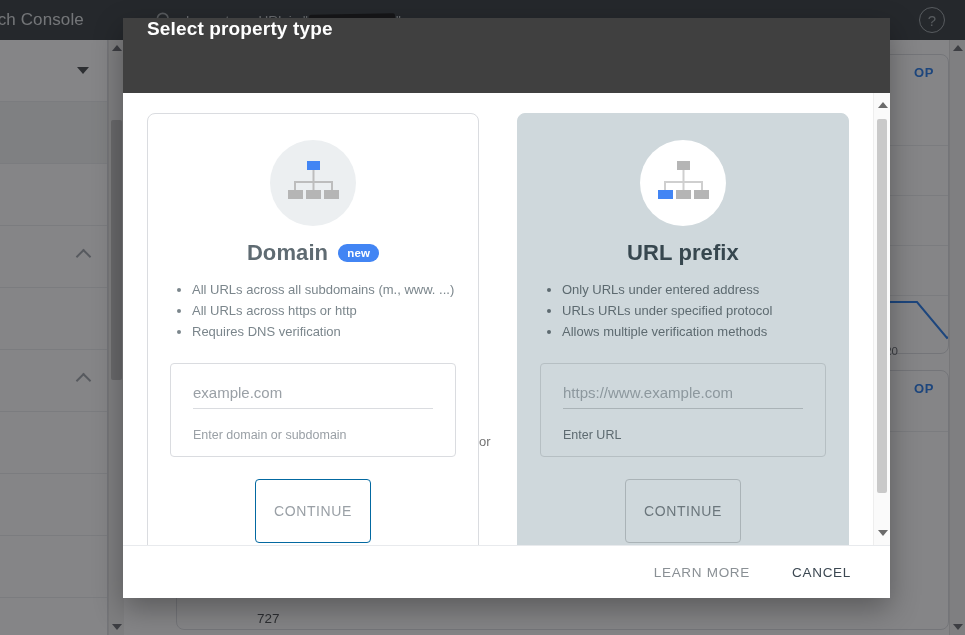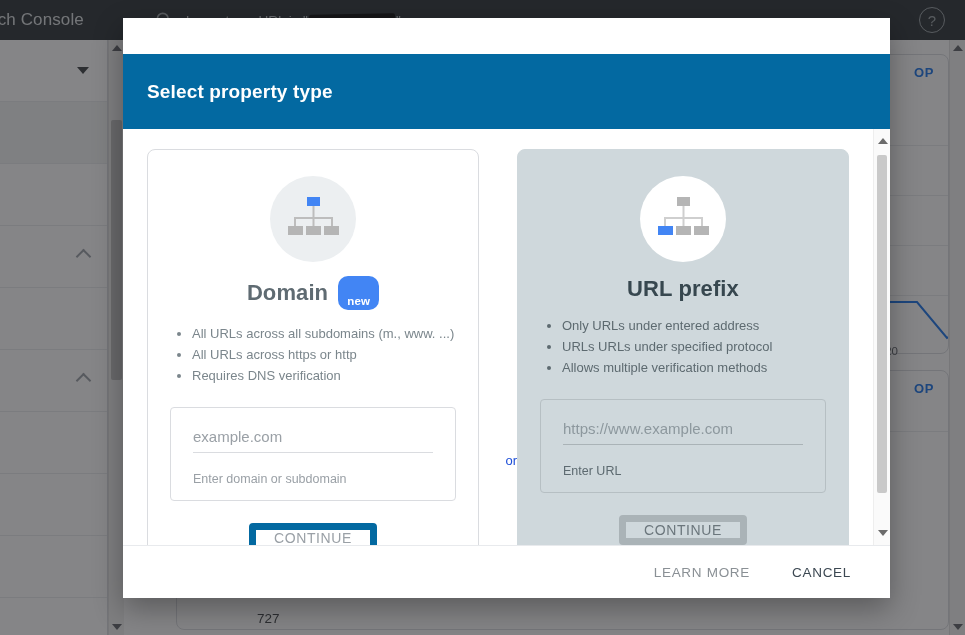--- a/index.html
+++ b/index.html
@@ -89,22 +89,22 @@
   
   #scrim { position: absolute; inset: 0; background: rgba(32,33,36,.55); }
 
   
   #dialog {
     position: absolute; left: 123px; top: 18px; width: 767px; height: 580px;
     background: #ffffff; box-shadow: 0 11px 28px rgba(0,0,0,.32);
     display: flex; flex-direction: column; overflow: hidden;
   }
   .dlg-header {
-    height: 75px; background: #0369a1; flex: 0 0 auto;
-    display: flex; align-items: center; padding-left: 24px; margin-top: 36px;
+    height: 75px; background: #404040; flex: 0 0 auto;
+    display: flex; padding-left: 24px;
   }
   .dlg-title { color: #ffffff; font-size: 19px; font-weight: bold; letter-spacing: .15px; }
 
   .dlg-bodywrap { flex: 1; display: flex; min-height: 0; }
   .dlg-body {
     flex: 1; position: relative; overflow: hidden; padding: 20px 0 0 0;
     display: flex; align-items: flex-start; justify-content: center;
   }
 
   .cards-row { display: flex; align-items: flex-start; }
@@ -124,21 +124,21 @@
     background: #eceff1; display: flex; align-items: center; justify-content: center;
     margin-bottom: 14px;
   }
   .ptype-card.selected .ptype-iconcircle { background: #ffffff; }
 
   .ptype-titlerow { display: flex; align-items: center; gap: 10px; margin-bottom: 14px; }
   .ptype-title { font-size: 22px; font-weight: bold; color: #5f6b72; letter-spacing: .1px; }
   .ptype-card.selected .ptype-title { color: #37474f; }
   .badge-new {
     background: #4285f4; color: #fff; font-size: 11.5px; font-weight: bold;
-    padding: 19px 9px 3px 9px; border-radius: 10px; letter-spacing: .2px;
+    padding: 3px 9px 3px 9px; border-radius: 10px; letter-spacing: .2px;
   }
 
   .ptype-bullets { margin: 0 0 20px 0; padding-left: 22px; align-self: stretch; }
   .ptype-bullets li {
     font-size: 13px; color: #7b868c; line-height: 20px; margin-bottom: 1px;
   }
   .ptype-card.selected .ptype-bullets li { color: #5d6a70; }
 
   .field-box {
     align-self: stretch; border: 1px solid #dadce0; border-radius: 4px;
@@ -150,30 +150,30 @@
     width: 100%; font-size: 15px; color: #3c4043; padding: 0 0 7px 0;
     outline: none; font-family: "Liberation Sans", sans-serif;
   }
   .field-input::placeholder { color: #9aa0a6; }
   .ptype-card.selected .field-input { border-bottom-color: #aab3b7; }
   .ptype-card.selected .field-input::placeholder { color: #8d989e; }
   .field-hint { font-size: 12.5px; color: #9aa0a6; margin-top: 19px; }
   .ptype-card.selected .field-hint { color: #5d6a70; }
 
   .continue-btn {
-    margin-top: 22px; border: 7px solid #0369a1; background: transparent;
+    margin-top: 22px; border: 1px solid #0369a1; background: transparent;
     color: #9aa0a6; font-size: 14px; letter-spacing: .6px;
-    padding: 0 18px; border-radius: 4px; cursor: pointer;
+    padding: 23px 18px; border-radius: 4px; cursor: pointer;
     font-family: "Liberation Sans", sans-serif;
   }
   .ptype-card.selected .continue-btn { border-color: #aab3b7; color: #6b767c; }
 
   .or-sep {
-    width: 38px; align-self: center; text-align: right;
-    font-size: 13px; color: #1d4ed8; padding-top: 180px;
+    width: 38px; align-self: center; text-align: left;
+    font-size: 13px; color: #737373; padding-top: 180px;
   }
 
   
   .dlg-scrollbar {
     width: 17px; background: #fafafa; border-left: 1px solid #eee;
     position: relative; flex: 0 0 auto;
   }
   .dlg-thumb { position: absolute; left: 3px; right: 3px; top: 26px; bottom: 52px; background: #c9c9c9; border-radius: 2px; }
   .dlg-arrow { position: absolute; left: 4px; width: 0; height: 0; }
   .dlg-arrow.up { top: 9px; border-left: 5px solid transparent; border-right: 5px solid transparent; border-bottom: 6px solid #6b6b6b; }

